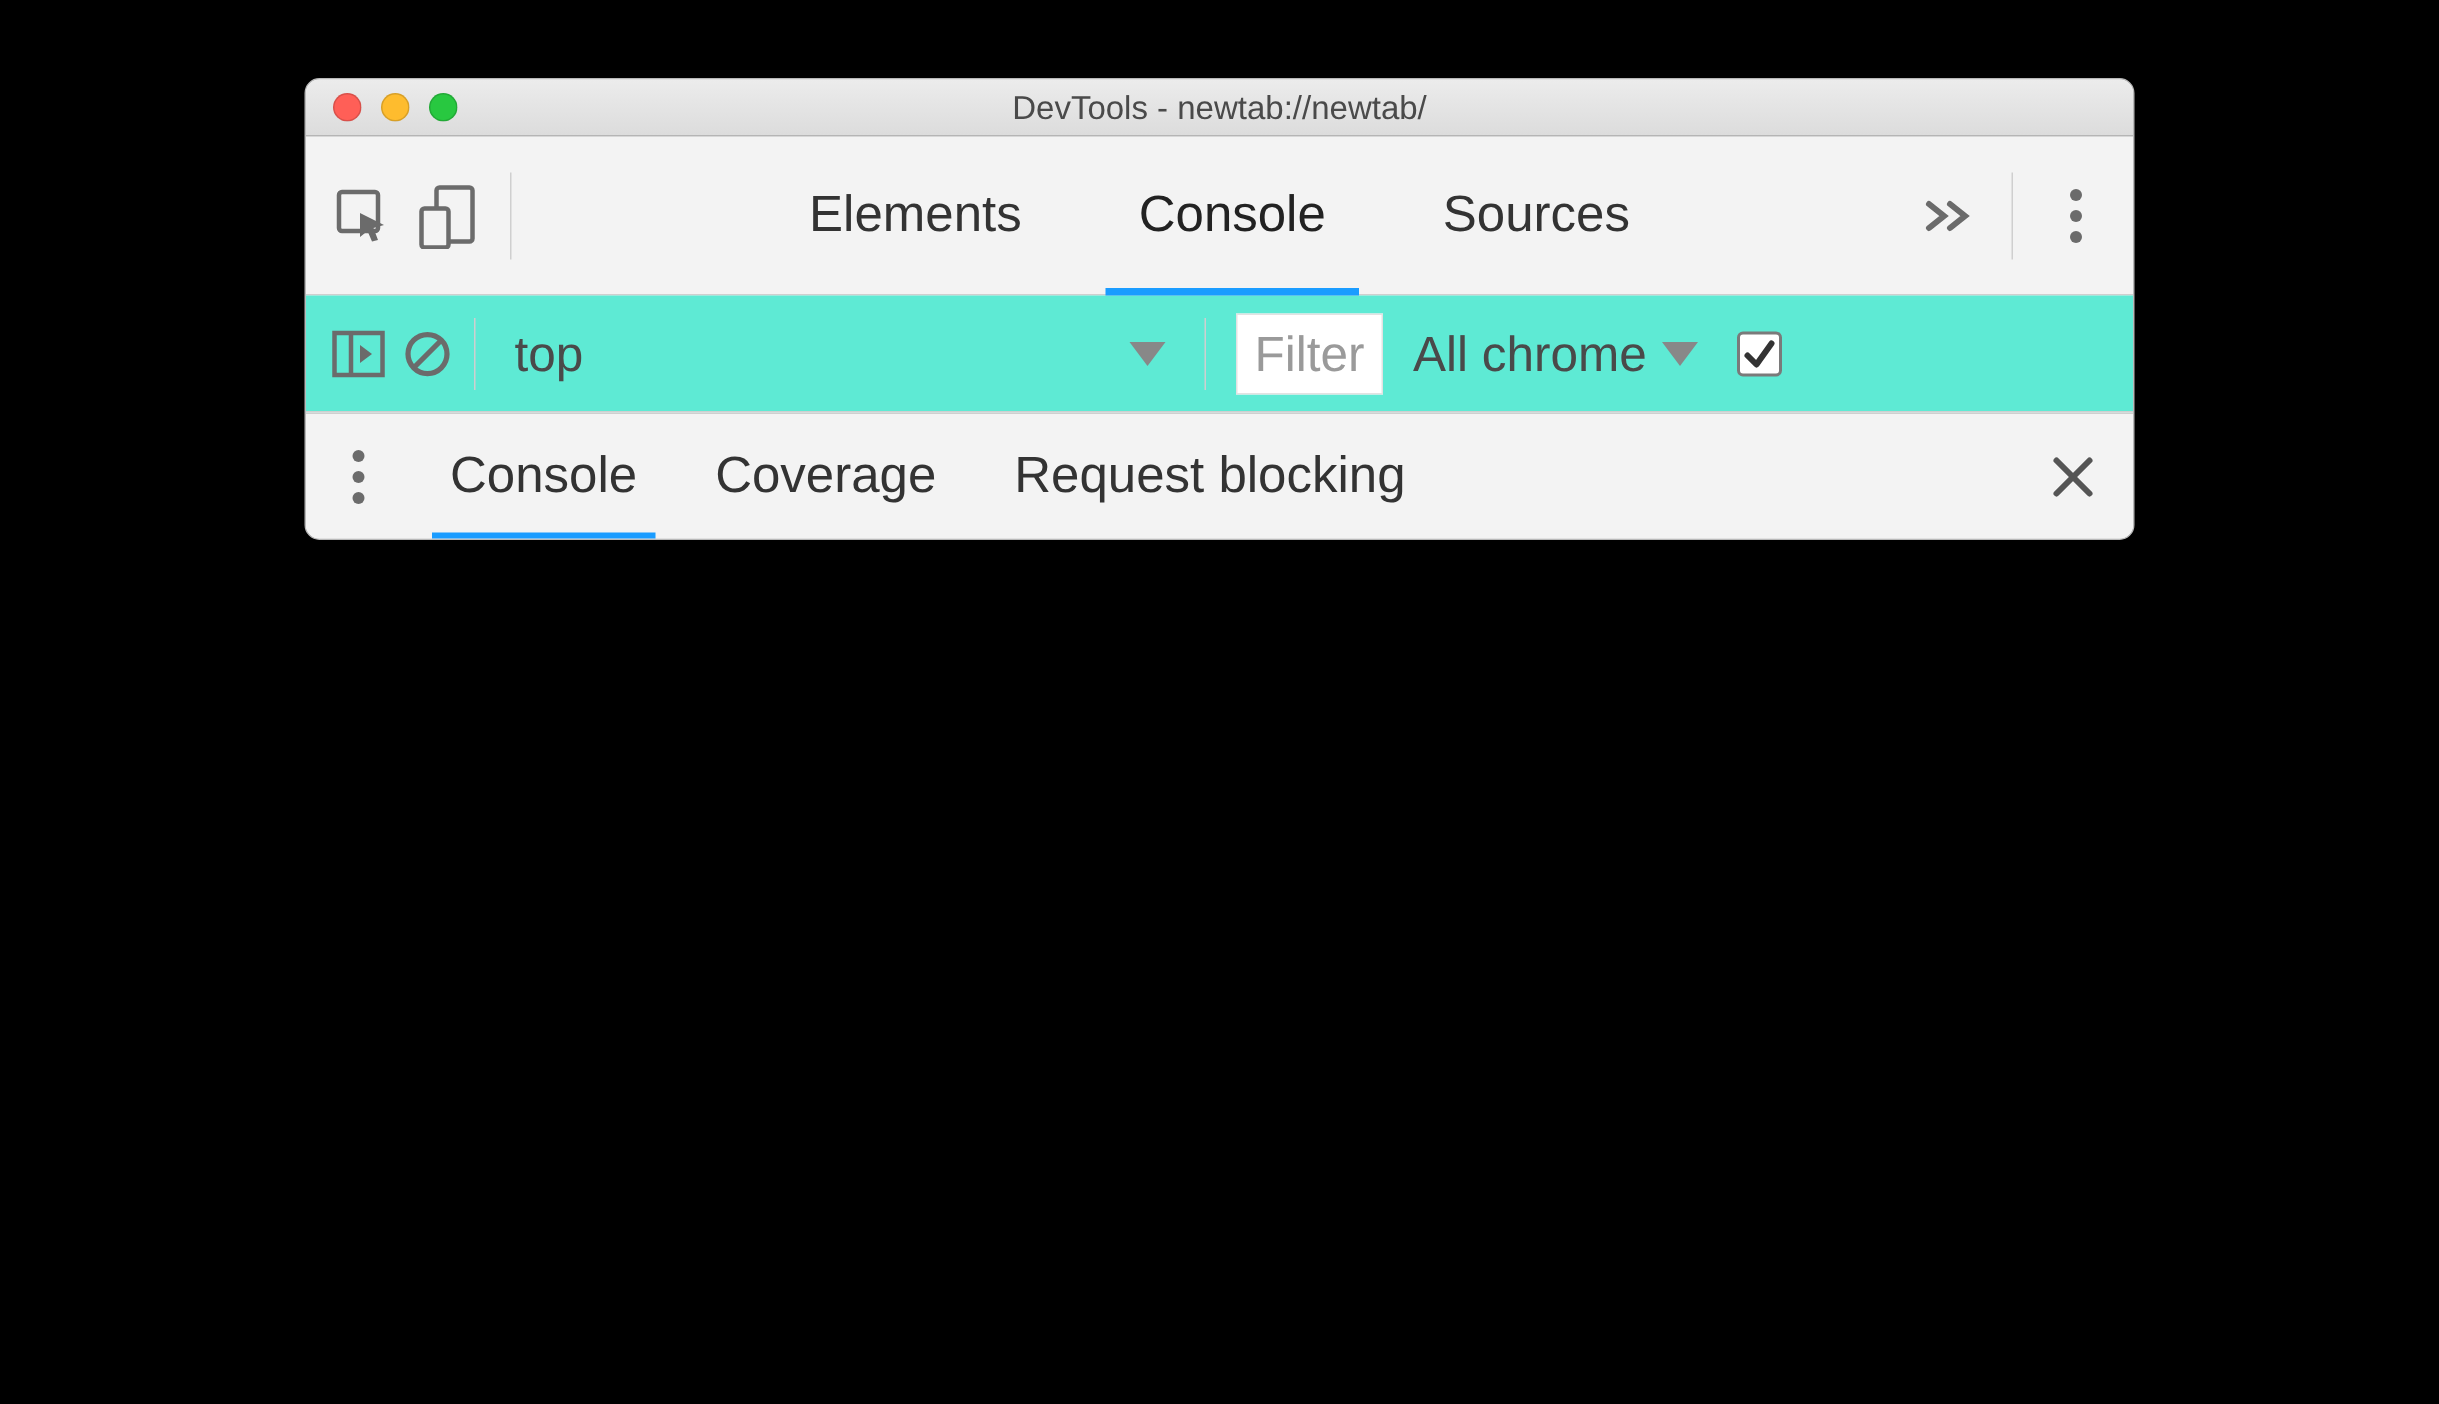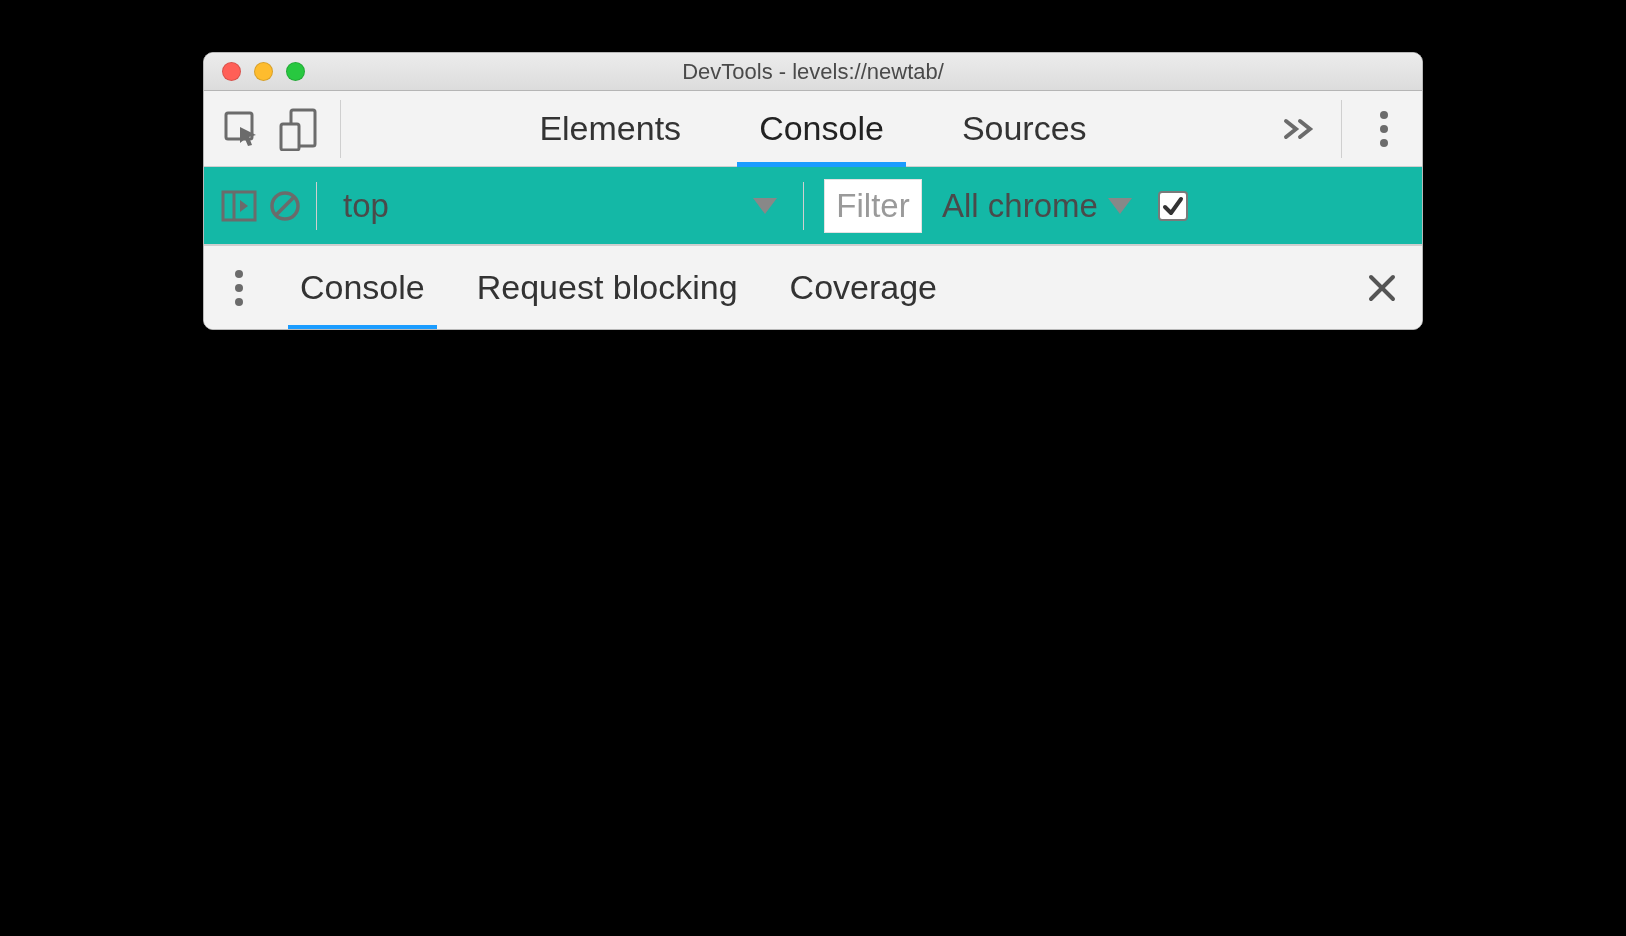--- a/index.html
+++ b/index.html
@@ -36,21 +36,21 @@
   .tlight { width: 19px; height: 19px; border-radius: 50%; border: 1px solid rgba(0,0,0,0.15); }
   .tlight.red { background: #ff5f57; }
   .tlight.yellow { background: #febc2e; }
   .tlight.green { background: #28c840; }
   .title-text {
     position: absolute; left: 0; right: 0; text-align: center;
     font-size: 22px; color: #4a4a4a; pointer-events: none;
   }
 
   .tabbar {
-    height: 76px;
+    height: 106px;
     display: flex;
     align-items: center;
     border-bottom: 1px solid #cfcfcf;
     background: #f3f3f3;
     padding: 0 10px;
   }
   .divider {
     width: 1px; height: 58px; background: #cfcfcf; margin: 0 14px;
   }
   .icon-btn {
@@ -67,21 +67,21 @@
   .tab.active { color: #222; }
   .tab.active::after {
     content: ""; position: absolute; left: -4px; right: -4px; bottom: -1px;
     height: 5px; background: #1a9cff;
   }
 
   .filterbar {
     height: 78px;
     display: flex; align-items: center;
     border-bottom: 1px solid #cfcfcf;
-    background: #14b8a6;
+    background: #5eead4;
     padding: 0 12px;
     font-size: 33px;
     color: #4a4a4a;
   }
   .ctx-select {
     display: flex; align-items: center; justify-content: space-between;
     flex: 0 0 470px; height: 54px; padding: 0 18px;
     color: #4a4a4a;
   }
   .filter-box {
@@ -135,21 +135,21 @@
 <body>
 
 <div class="window">
 
   <div class="titlebar">
     <div class="traffic-lights">
       <div class="tlight red"></div>
       <div class="tlight yellow"></div>
       <div class="tlight green"></div>
     </div>
-    <div class="title-text">DevTools - levels://newtab/</div>
+    <div class="title-text">DevTools - newtab://newtab/</div>
   </div>
 
   <div class="tabbar">
     <div class="icon-btn">
       <svg width="40" height="40" viewBox="0 0 40 40" fill="none" stroke="#6b6b6b" stroke-width="3">
         <rect x="4" y="4" width="26" height="26" rx="2"></rect>
         <path d="M18 18 L34 26 L27 28 L30 36 L26 37 L23 30 L18 34 Z" fill="#6b6b6b" stroke="none"></path>
       </svg>
     </div>
     <div class="icon-btn">
@@ -217,22 +217,22 @@
 
   <div class="drawerbar">
     <div class="icon-btn" style="width:30px">
       <svg width="10" height="40" viewBox="0 0 10 40" fill="#6b6b6b">
         <circle cx="5" cy="6" r="4"></circle>
           <circle cx="5" cy="20" r="4"></circle>
           <circle cx="5" cy="34" r="4"></circle>
       </svg>
     </div>
     <div class="drawer-tab active">Console</div>
+    <div class="drawer-tab">Coverage</div>
     <div class="drawer-tab">Request blocking</div>
-    <div class="drawer-tab">Coverage</div>
     <div class="spacer"></div>
     <div class="icon-btn" style="width:40px">
       <svg width="30" height="30" viewBox="0 0 30 30" fill="none" stroke="#555" stroke-width="4" stroke-linecap="round">
         <line x1="4" y1="4" x2="26" y2="26"></line>
         <line x1="26" y1="4" x2="4" y2="26"></line>
       </svg>
     </div>
   </div>
 
 </div>

